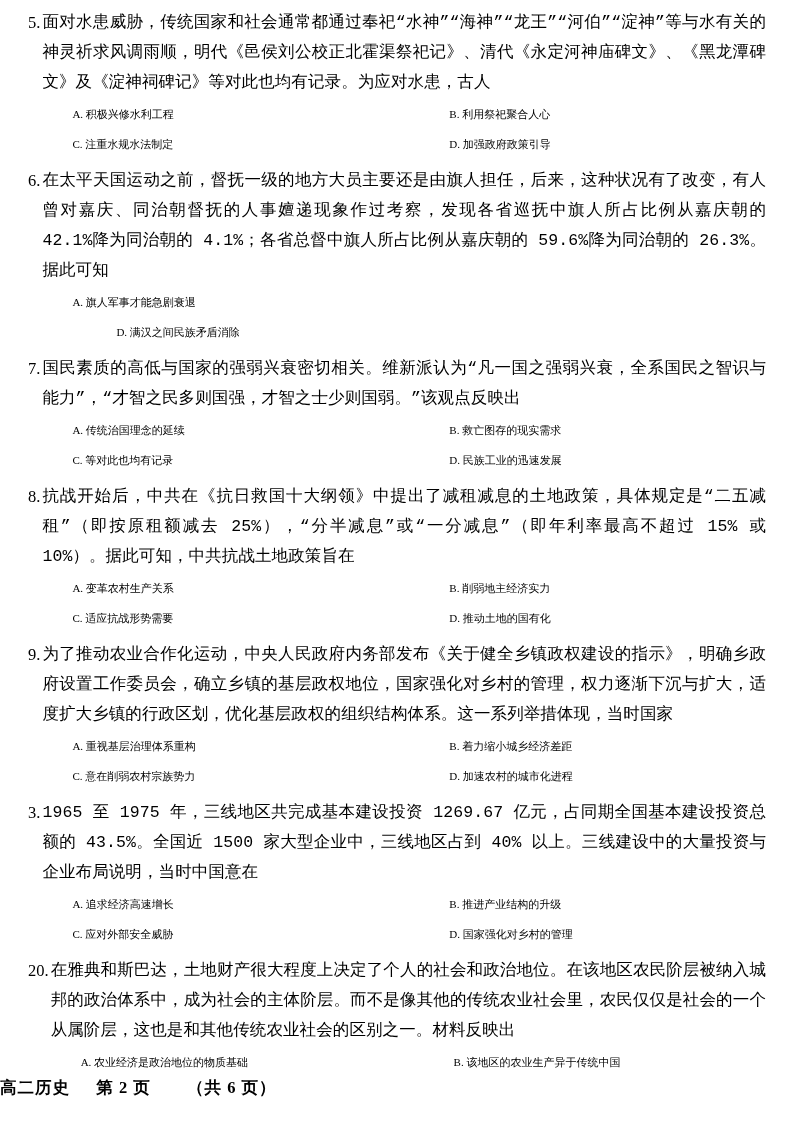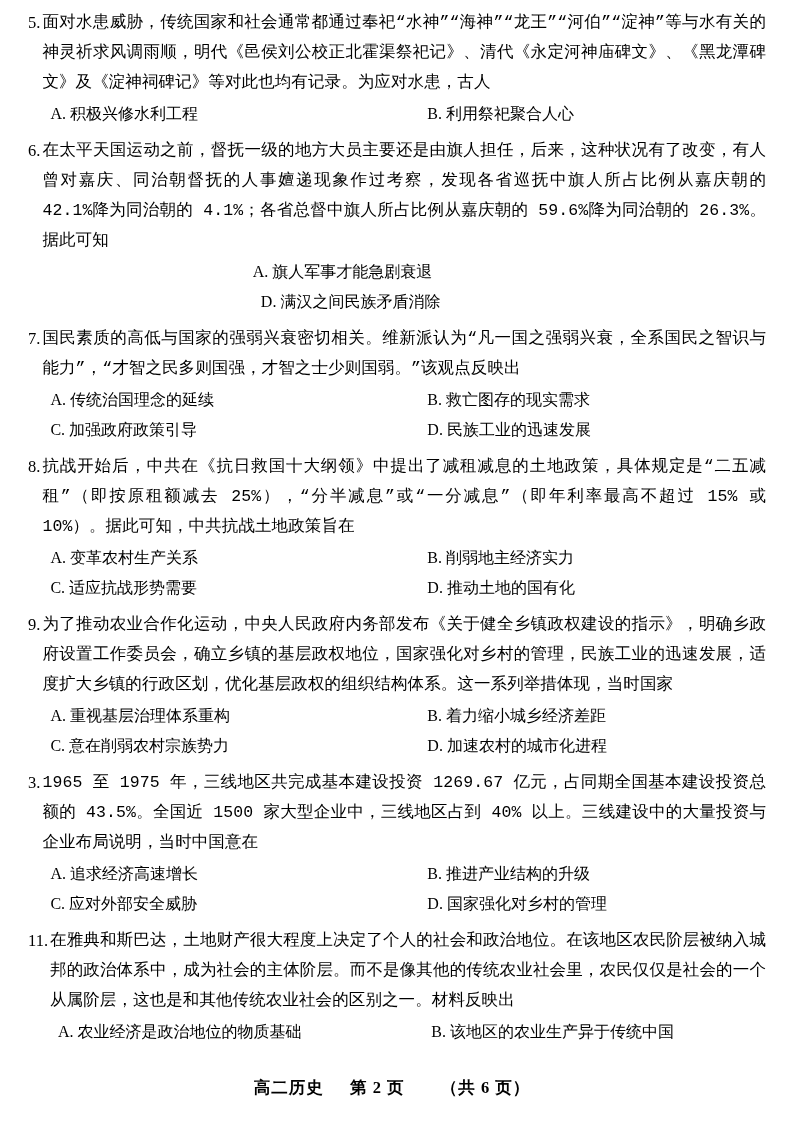--- a/index.html
+++ b/index.html
@@ -47,41 +47,39 @@
     letter-spacing: 0.1px;
     font-family: Liberation Mono, monospace;
   }
   .options {
     margin-top: 1px;
     padding-left: 30px;
   }
   .opt-row {
     display: flex;
     line-height: 30px;
-    font-size: 16px;
-    justify-content: center;
+    font-size: 11px;
   }
   .opt {
     flex: 0 0 50%;
     white-space: nowrap;
     overflow: hidden;
   }
   .opt.wide {
     flex: 0 0 52%;
     margin-left: 44px;
   }
   .opt.narrow {
     flex: 0 0 48%;
   }
   .footer {
     position: absolute;
     left: 0;
     right: 16px;
     bottom: 22px;
-    text-align: center;
     font-size: 16.5px;
     letter-spacing: 1px;
     font-weight: bold;
   }
   .footer .sp {
     display: inline-block;
     width: 16px;
   }
   .footer .sp2 {
     display: inline-block;
@@ -95,20 +93,24 @@
 
   <div class="question">
     <div class="q-num">5.</div>
     <div class="q-body">
       <div class="stem">面对水患威胁，传统国家和社会通常都通过奉祀“水神”“海神”“龙王”“河伯”“淀神”等与水有关的神灵祈求风调雨顺，明代《邑侯刘公校正北霍渠祭祀记》、清代《永定河神庙碑文》、《黑龙潭碑文》及《淀神祠碑记》等对此也均有记录。为应对水患，古人</div>
       <div class="options">
         <div class="opt-row">
           <div class="opt narrow">A. 积极兴修水利工程</div>
           <div class="opt wide">B. 利用祭祀聚合人心</div>
         </div>
+        <div class="opt-row">
+          <div class="opt narrow">C. 注重水规水法制定</div>
+          <div class="opt wide">D. 加强政府政策引导</div>
+        </div>
       </div>
     </div>
   </div>
 
   <div class="question">
     <div class="q-num">6.</div>
     <div class="q-body">
       <div class="stem">在太平天国运动之前，督抚一级的地方大员主要还是由旗人担任，后来，这种状况有了改变，有人曾对嘉庆、同治朝督抚的人事嬗递现象作过考察，发现各省巡抚中旗人所占比例从嘉庆朝的 42.1%降为同治朝的 4.1%；各省总督中旗人所占比例从嘉庆朝的 59.6%降为同治朝的 26.3%。据此可知</div>
       <div class="options">
         <div class="opt-row">
@@ -124,21 +126,21 @@
   <div class="question">
     <div class="q-num">7.</div>
     <div class="q-body">
       <div class="stem">国民素质的高低与国家的强弱兴衰密切相关。维新派认为“凡一国之强弱兴衰，全系国民之智识与能力”，“才智之民多则国强，才智之士少则国弱。”该观点反映出</div>
       <div class="options">
         <div class="opt-row">
           <div class="opt narrow">A. 传统治国理念的延续</div>
           <div class="opt wide">B. 救亡图存的现实需求</div>
         </div>
         <div class="opt-row">
-          <div class="opt narrow">C. 加强政府政策引导</div>
+          <div class="opt narrow">C. 等对此也均有记录</div>
           <div class="opt wide">D. 民族工业的迅速发展</div>
         </div>
       </div>
     </div>
   </div>
 
   <div class="question">
     <div class="q-num">8.</div>
     <div class="q-body">
       <div class="stem">抗战开始后，中共在《抗日救国十大纲领》中提出了减租减息的土地政策，具体规定是“二五减租”（即按原租额减去 25%），“分半减息”或“一分减息”（即年利率最高不超过 15% 或 10%）。据此可知，中共抗战土地政策旨在</div>
@@ -151,21 +153,21 @@
           <div class="opt narrow">C. 适应抗战形势需要</div>
           <div class="opt wide">D. 推动土地的国有化</div>
         </div>
       </div>
     </div>
   </div>
 
   <div class="question">
     <div class="q-num">9.</div>
     <div class="q-body">
-      <div class="stem">为了推动农业合作化运动，中央人民政府内务部发布《关于健全乡镇政权建设的指示》，明确乡政府设置工作委员会，确立乡镇的基层政权地位，国家强化对乡村的管理，民族工业的迅速发展，适度扩大乡镇的行政区划，优化基层政权的组织结构体系。这一系列举措体现，当时国家</div>
+      <div class="stem">为了推动农业合作化运动，中央人民政府内务部发布《关于健全乡镇政权建设的指示》，明确乡政府设置工作委员会，确立乡镇的基层政权地位，国家强化对乡村的管理，权力逐渐下沉与扩大，适度扩大乡镇的行政区划，优化基层政权的组织结构体系。这一系列举措体现，当时国家</div>
       <div class="options">
         <div class="opt-row">
           <div class="opt narrow">A. 重视基层治理体系重构</div>
           <div class="opt wide">B. 着力缩小城乡经济差距</div>
         </div>
         <div class="opt-row">
           <div class="opt narrow">C. 意在削弱农村宗族势力</div>
           <div class="opt wide">D. 加速农村的城市化进程</div>
         </div>
       </div>
@@ -183,21 +185,21 @@
         </div>
         <div class="opt-row">
           <div class="opt narrow">C. 应对外部安全威胁</div>
           <div class="opt wide">D. 国家强化对乡村的管理</div>
         </div>
       </div>
     </div>
   </div>
 
   <div class="question">
-    <div class="q-num">11.</div>
+    <div class="q-num">20.</div>
     <div class="q-body">
       <div class="stem">在雅典和斯巴达，土地财产很大程度上决定了个人的社会和政治地位。在该地区农民阶层被纳入城邦的政治体系中，成为社会的主体阶层。而不是像其他的传统农业社会里，农民仅仅是社会的一个从属阶层，这也是和其他传统农业社会的区别之一。材料反映出</div>
       <div class="options">
         <div class="opt-row">
           <div class="opt narrow">A. 农业经济是政治地位的物质基础</div>
           <div class="opt wide">B. 该地区的农业生产异于传统中国</div>
         </div>
       </div>
     </div>
   </div>

